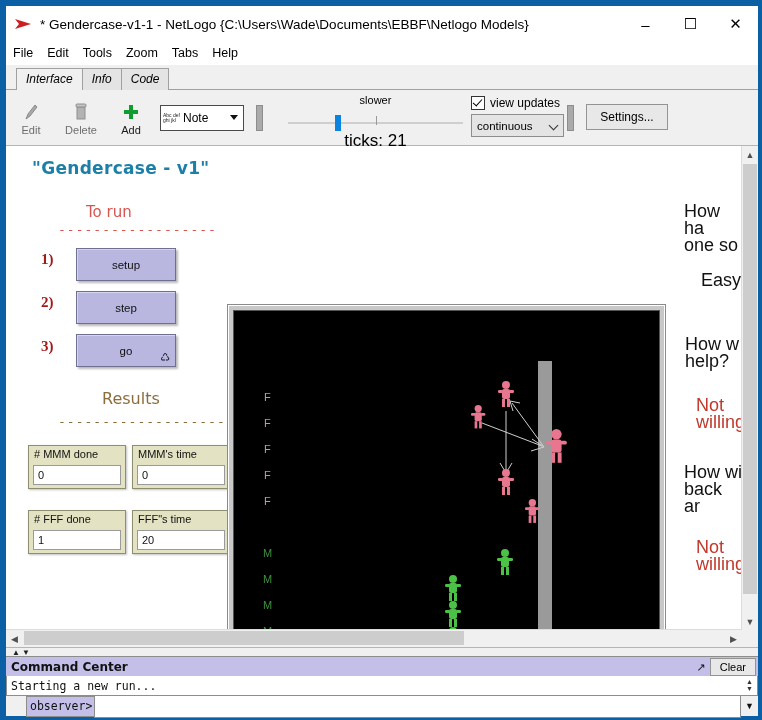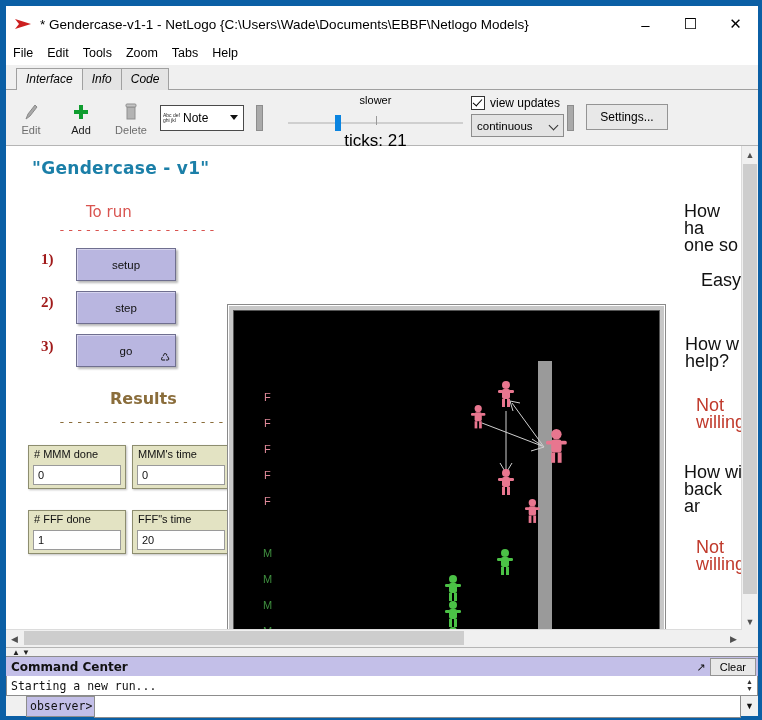--- a/index.html
+++ b/index.html
@@ -97,22 +97,22 @@
         font-family:"DejaVu Sans",sans-serif;font-weight:600;letter-spacing:.3px;}
   .torun{position:absolute;left:80px;top:57px;font-size:15px;color:#d9534f;
         font-family:"DejaVu Sans",sans-serif;}
   .dash1{position:absolute;left:52px;top:76px;font-size:13px;color:#d9534f;letter-spacing:1px;
         font-family:"DejaVu Sans Mono",monospace;}
   .num{position:absolute;font-size:15px;color:#a11b1b;font-family:"Liberation Serif",serif;font-weight:bold;}
   .btn{position:absolute;width:98px;height:31px;background:#b9b6e0;border:1px solid #6f6f8f;
        box-shadow:inset 1px 1px 0 #d6d4ee, 2px 2px 2px rgba(0,0,0,.28);
        display:flex;align-items:center;justify-content:center;font-size:11.5px;color:#111;}
   .btn .recy{position:absolute;right:5px;bottom:2px;font-size:11px;}
-  .results{position:absolute;left:104px;top:243px;font-size:16px;color:#8a6d3b;
-       font-family:"DejaVu Sans",sans-serif;font-weight:700;}
+  .results{position:absolute;left:96px;top:243px;font-size:16px;color:#8a6d3b;
+       font-family:"DejaVu Sans",sans-serif;font-weight:400;}
   .dash2{position:absolute;left:52px;top:268px;font-size:13px;color:#8a6d3b;letter-spacing:1px;
        font-family:"DejaVu Sans Mono",monospace;}
   .mon{position:absolute;width:96px;height:42px;background:#e3e3c3;border:1px solid #8d8d6f;
        box-shadow:1px 1px 2px rgba(0,0,0,.25);}
   .mon .mlab{font-size:11px;color:#111;padding:2px 0 0 5px;}
   .mon .mval{position:absolute;left:4px;right:4px;bottom:3px;height:18px;background:#fff;
        border:1px solid #9a9a9a;font-size:11px;color:#111;padding-left:4px;line-height:18px;}
   .switch{position:absolute;left:38px;top:427px;width:134px;height:32px;background:#79c3bd;
        border:1px solid #4c8a86;box-shadow:1px 1px 2px rgba(0,0,0,.3);display:flex;align-items:center;}
   .sw-ctl{width:22px;height:26px;margin-left:3px;position:relative;}
@@ -189,36 +189,36 @@
 
   <div class="toolbar">
     <div class="tbitem">
       <span class="tb-ico">
         <svg width="18" height="20" viewBox="0 0 18 20">
             <path d="M4 17 L6 12 L13 3 L15 5 L8 14 Z" fill="#a9a9a9" stroke="#8a8a8a"></path>
           </svg>
       </span>
       <span>Edit</span>
     </div>
-    <div class="tbitem enabled">
-      <span class="tb-ico">
-        <svg width="18" height="20" viewBox="0 0 18 20">
-            <path d="M7 3 h4 v5 h5 v4 h-5 v5 h-4 v-5 h-5 v-4 h5 z" fill="#0f9d2f"></path>
-          </svg>
-      </span>
-      <span>Add</span>
-    </div>
     <div class="tbitem">
       <span class="tb-ico">
         <svg width="16" height="20" viewBox="0 0 16 20">
             <rect x="4" y="5" width="8" height="12" fill="#b3b3b3" stroke="#8f8f8f"></rect>
             <rect x="3" y="2" width="10" height="3" rx="1" fill="#c4c4c4" stroke="#8f8f8f"></rect>
           </svg>
       </span>
       <span>Delete</span>
+    </div>
+    <div class="tbitem enabled">
+      <span class="tb-ico">
+        <svg width="18" height="20" viewBox="0 0 18 20">
+            <path d="M7 3 h4 v5 h5 v4 h-5 v5 h-4 v-5 h-5 v-4 h5 z" fill="#0f9d2f"></path>
+          </svg>
+      </span>
+      <span>Add</span>
     </div>
 
     <div class="noteDrop">
       <span class="note-ico">Abc def<br>ghi jkl</span>
       <span class="note-lab">Note</span>
       <span class="caret"></span>
     </div>
     <div class="sep" style="margin-left:12px;"></div>
 
     <div class="speedbox">

